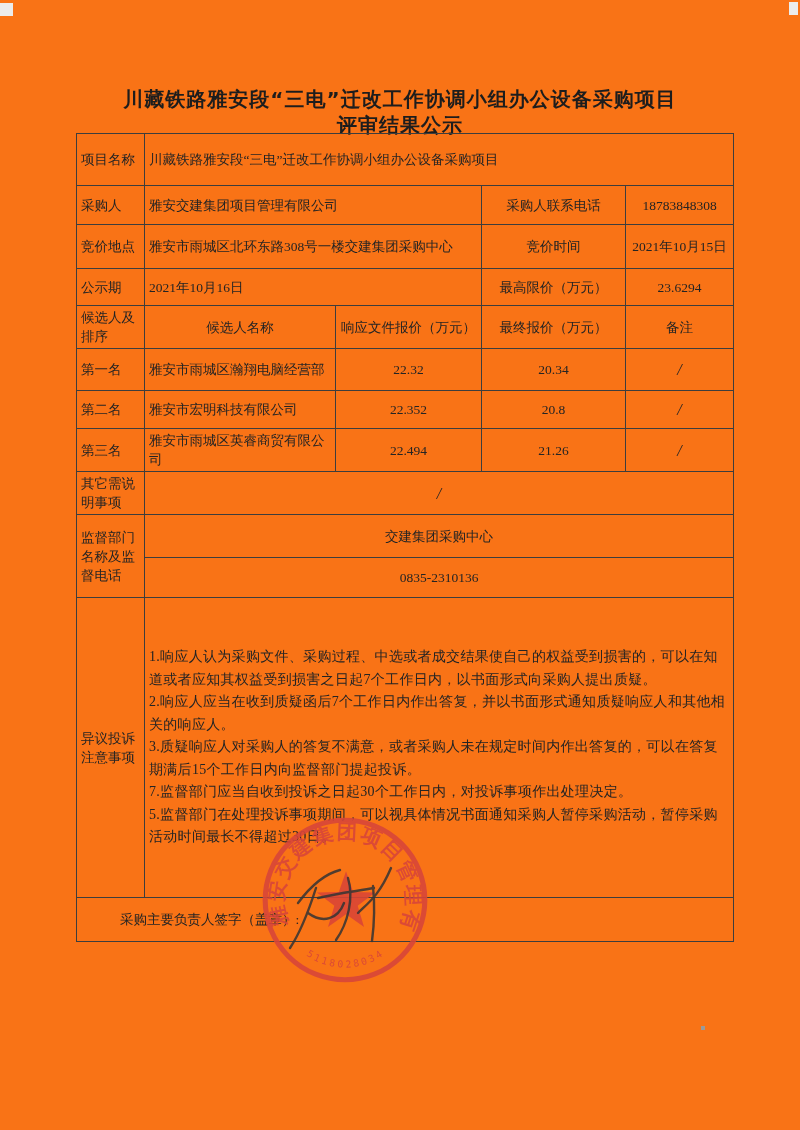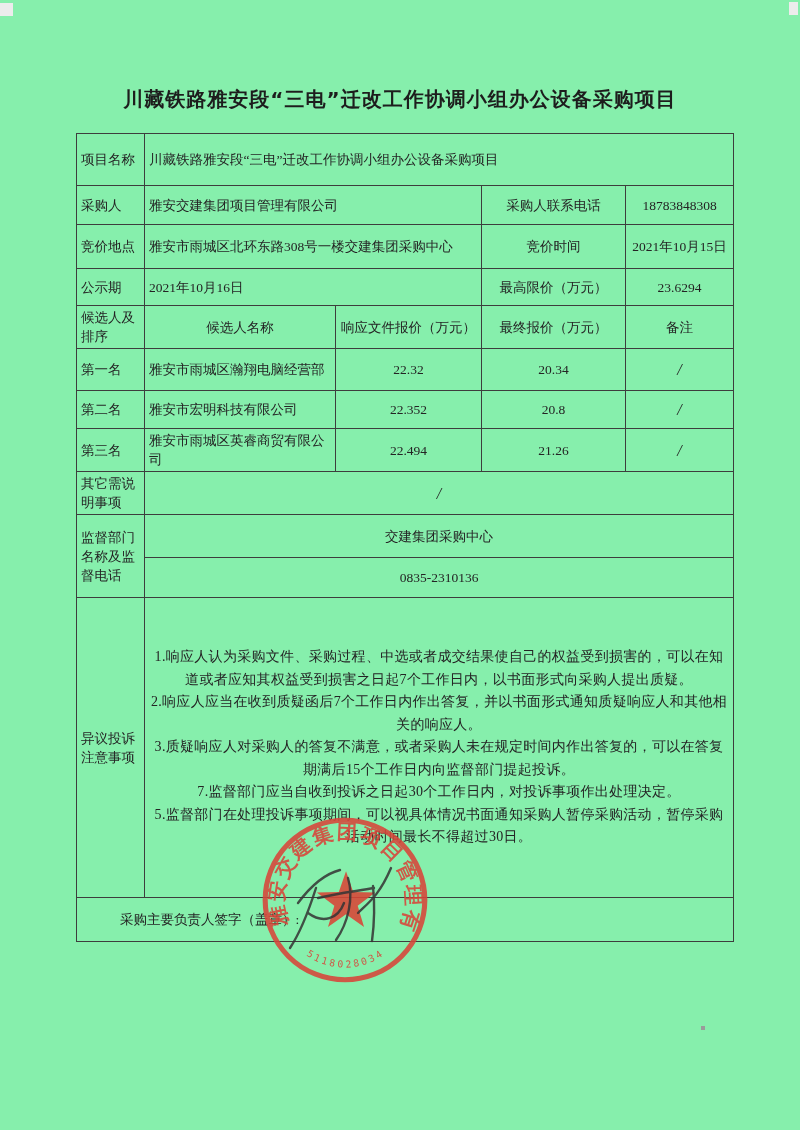--- a/index.html
+++ b/index.html
@@ -1,19 +1,19 @@
 <!DOCTYPE html>
 <html><head>
 <meta charset="utf-8">
 <style>
   * { margin:0; padding:0; box-sizing:border-box; }
   html,body { background:#ffffff; }
   .page {
     position:relative; width:800px; height:1130px;
-    background:#86efac; overflow:hidden;
+    background:#f97316; overflow:hidden;
     font-family:"Liberation Serif","DejaVu Serif",serif;
     color:#262626;
   }
   .corner-mark { position:absolute; background:#ececec; }
   .speck { position:absolute; background:#9a9a9a; }
 
   .title-block { position:absolute; top:86px; left:0; width:800px; text-align:center;
     font-family:"DejaVu Sans","Liberation Sans",sans-serif; font-weight:bold; color:#1d1d1d; }
   .title-line1 { font-size:20px; line-height:26px; letter-spacing:1px; }
   .title-line2 { font-size:20px; line-height:26px; letter-spacing:1px; }
@@ -36,37 +36,38 @@
   tr.r5 td{height:37px;} tr.r6 td{height:42px;} tr.r7 td{height:38px;} tr.r8 td{height:40px;}
   tr.r9 td{height:37px;} tr.r10 td{height:43px;} tr.r11 td{height:40px;}
   tr.r12 td{height:300px;} tr.r13 td{height:44px;padding-left:43px;}
 
   td.lab { text-align:left; padding-left:3px; padding-right:3px; }
   td.val { text-align:left; padding-left:6px; }
   td.top-val { vertical-align:top; padding-top:4px; }
   td.ctr { text-align:center; }
   td.slash { text-align:center; font-size:16px; font-style:italic; }
   td.notice-cell { vertical-align:middle; padding:6px 8px 6px 6px; }
-  .notice-line { font-size:14px; line-height:22.5px; letter-spacing:0.3px; text-align:center; }
+  .notice-line { font-size:14px; line-height:22.5px; letter-spacing:0.3px; text-align:left; }
   td.sign-row { text-align:left; padding-left:4px; font-size:13.5px; }
 
   .seal { position:absolute; left:257px; top:812px; width:176px; height:176px; opacity:0.88; }
   .sig  { position:absolute; left:278px; top:856px; width:125px; height:100px; opacity:0.85; }
 </style>
 </head>
 <body>
 
 <div class="page">
 
   <div class="corner-mark" style="left:0;top:3px;width:13px;height:13px;"></div>
   <div class="corner-mark" style="left:789px;top:2px;width:9px;height:13px;"></div>
   <div class="speck" style="left:701px;top:1026px;width:4px;height:4px;"></div>
 
   <div class="title-block">
     <div class="title-line1">川藏铁路雅安段“三电”迁改工作协调小组办公设备采购项目</div>
+    <div class="title-line2">评审结果公示</div>
   </div>
 
   <table class="doc">
     <colgroup>
         <col class="cA">
         <col class="cB">
         <col class="cC">
         <col class="cD">
         <col class="cE">
       </colgroup>

